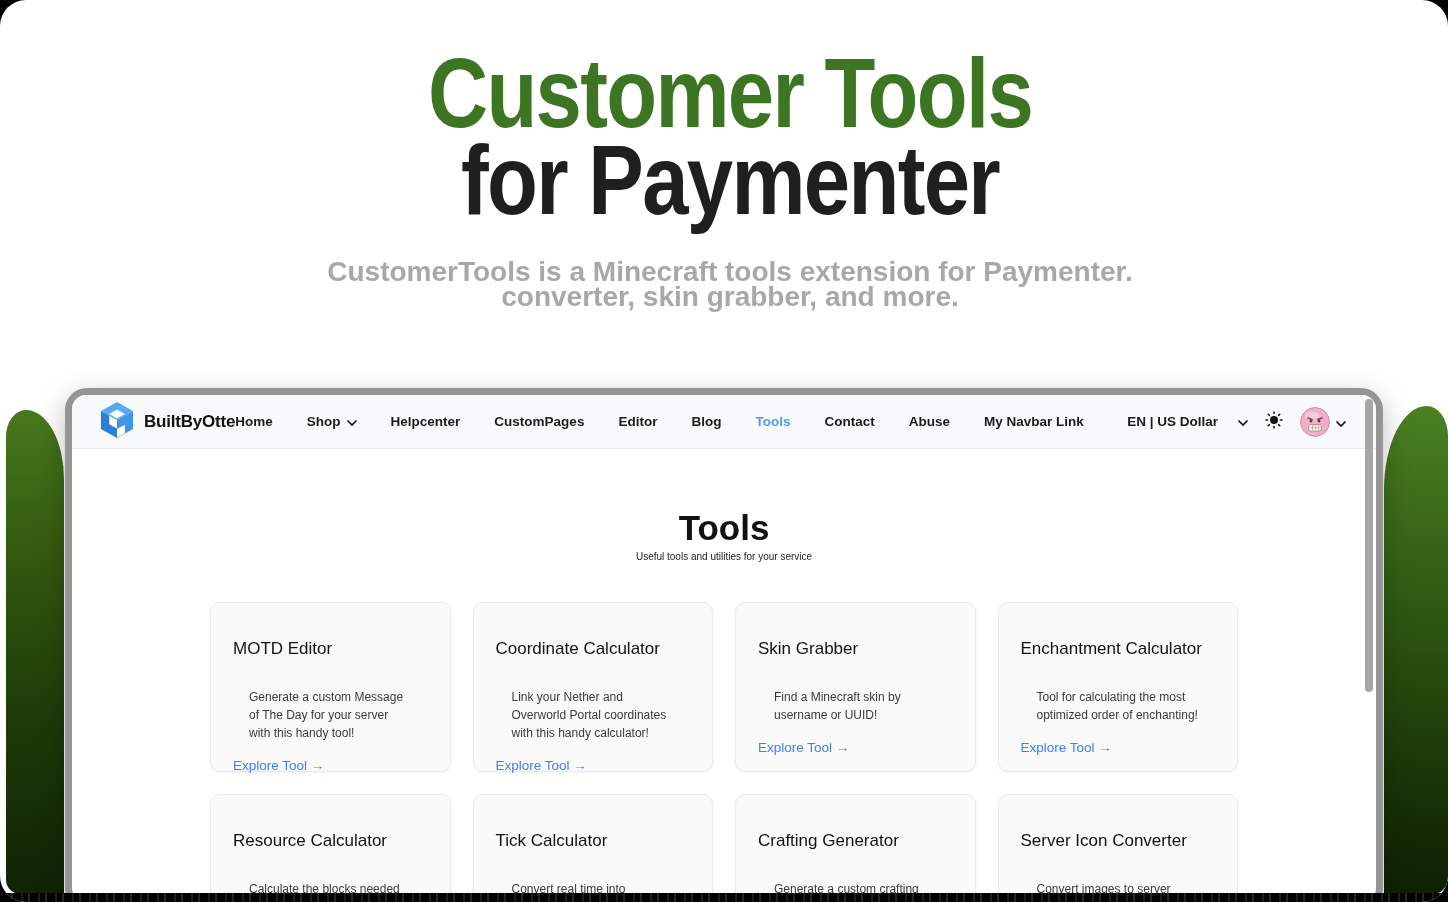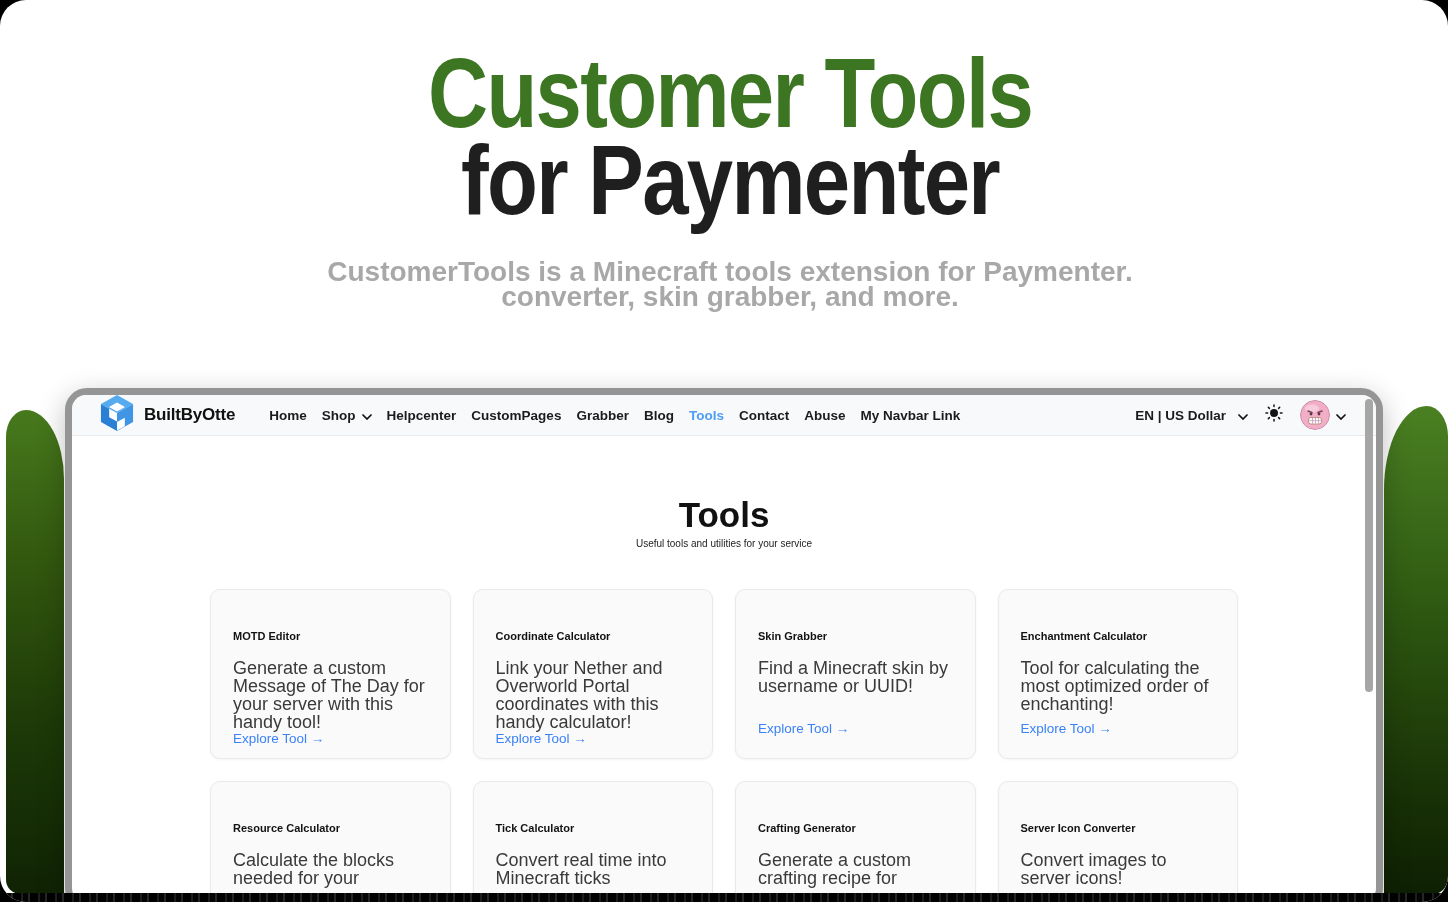--- a/index.html
+++ b/index.html
@@ -23,47 +23,47 @@
     border-top-left-radius:28px 38px;border-top-right-radius:54px 98px;border-bottom-left-radius:20px;}
   .deco-right{right:0;top:406px;bottom:8px;width:64px;
     background:linear-gradient(180deg,#4a8022 0%,#2f5a12 40%,#183106 80%,#0e2003 100%);
     border-top-left-radius:60px 118px;border-top-right-radius:30px 42px;border-bottom-right-radius:22px;}
 
   
   .window{position:absolute;left:65px;top:388px;width:1318px;height:522px;z-index:3;
     border:7px solid #959595;border-radius:22px;background:#fff;
     box-shadow:0 8px 28px rgba(0,0,0,.25);}
 
-  .navbar{height:41px;background:#f8f9fa;border-bottom:1px solid #e7e9ec;display:flex;align-items:center;
+  .navbar{height:54px;background:#f8f9fa;border-bottom:1px solid #e7e9ec;display:flex;align-items:center;
     padding:0 30px 0 28px;border-radius:14px 14px 0 0;}
   .brand{display:flex;align-items:center;gap:10px;}
   .brand-name{font-size:17px;font-weight:bold;color:#111;letter-spacing:-.2px;}
-  .nav-links{display:flex;align-items:center;gap:15px;margin-left:34px;}
+  .nav-links{display:flex;align-items:center;gap:34px;}
   .nav-item{font-size:13.5px;font-weight:600;color:#1b1b1b;display:flex;align-items:center;gap:6px;cursor:pointer;white-space:nowrap;}
   .nav-item.active{color:#4d9df6;}
   .nav-right{margin-left:auto;display:flex;align-items:center;gap:17px;}
-  .locale{font-size:13.5px;font-weight:600;color:#1b1b1b;display:flex;align-items:center;gap:12px;cursor:pointer;white-space:nowrap;}
+  .locale{font-size:13.5px;font-weight:600;color:#1b1b1b;display:flex;align-items:center;gap:20px;cursor:pointer;white-space:nowrap;}
   .icon-btn{display:flex;align-items:center;justify-content:center;cursor:pointer;}
   .avatar-group{display:flex;align-items:center;gap:6px;cursor:pointer;}
   .avatar{width:30px;height:30px;border-radius:50%;overflow:hidden;display:block;}
 
   
   .sb-thumb{position:absolute;top:4px;right:3px;width:8px;height:293px;background:#a6a6a6;border-radius:4px;}
 
   
   .page-head{padding-top:60px;text-align:center;}
   .page-title{font-size:35px;line-height:38px;font-weight:bold;color:#111;margin:0;}
   .page-sub{margin-top:4px;font-size:10px;color:#1c1c1c;}
 
   .grid{width:1028px;margin:40px auto 0;display:grid;grid-template-columns:repeat(4,1fr);gap:22px;}
   .grid.row2{margin-top:22px;}
   .card{background:#fafafa;border:1px solid #eaeaea;border-radius:10px;padding:36px 22px 22px;height:170px;
     display:flex;flex-direction:column;box-shadow:0 1px 3px rgba(0,0,0,.05);cursor:pointer;}
-  .card-title{font-size:11px;line-height:20px;font-weight:bold;color:#121212;margin:0 0 13px;}
-  .card-desc{font-size:18px;line-height:18px;color:#3a3a3a;margin:0;}
+  .card-title{font-size:17px;line-height:20px;font-weight:normal;color:#121212;margin:0 0 13px;}
+  .card-desc{font-size:12px;line-height:18px;color:#3a3a3a;margin:16px;}
   .card-link{margin-top:auto;font-size:13.5px;font-weight:normal;color:#3b82f6;}
 
   
   .bedrock{position:absolute;left:0;right:0;bottom:0;height:9px;z-index:6;
     background:repeating-linear-gradient(90deg,#000 0 4px,#1d1d1d 4px 6px,#040404 6px 11px,#262626 11px 13px,#000 13px 17px);}
 </style>
 </head>
 <body>
 
 <div class="canvas">
@@ -102,21 +102,21 @@
         <span class="nav-item">
           <span>Shop</span>
           <span>
             <svg width="10" height="6" viewBox="0 0 10 6">
                 <path d="M1 1 L5 5 L9 1" stroke="#111" stroke-width="1.7" fill="none" stroke-linecap="round"></path>
               </svg>
           </span>
         </span>
         <span class="nav-item">Helpcenter</span>
         <span class="nav-item">CustomPages</span>
-        <span class="nav-item">Grabber</span>
+        <span class="nav-item">Editor</span>
         <span class="nav-item">Blog</span>
         <span class="nav-item active">Tools</span>
         <span class="nav-item">Contact</span>
         <span class="nav-item">Abuse</span>
         <span class="nav-item">My Navbar Link</span>
       </div>
 
       <div class="nav-right">
         <span class="locale">
           <span>EN | US Dollar</span>

